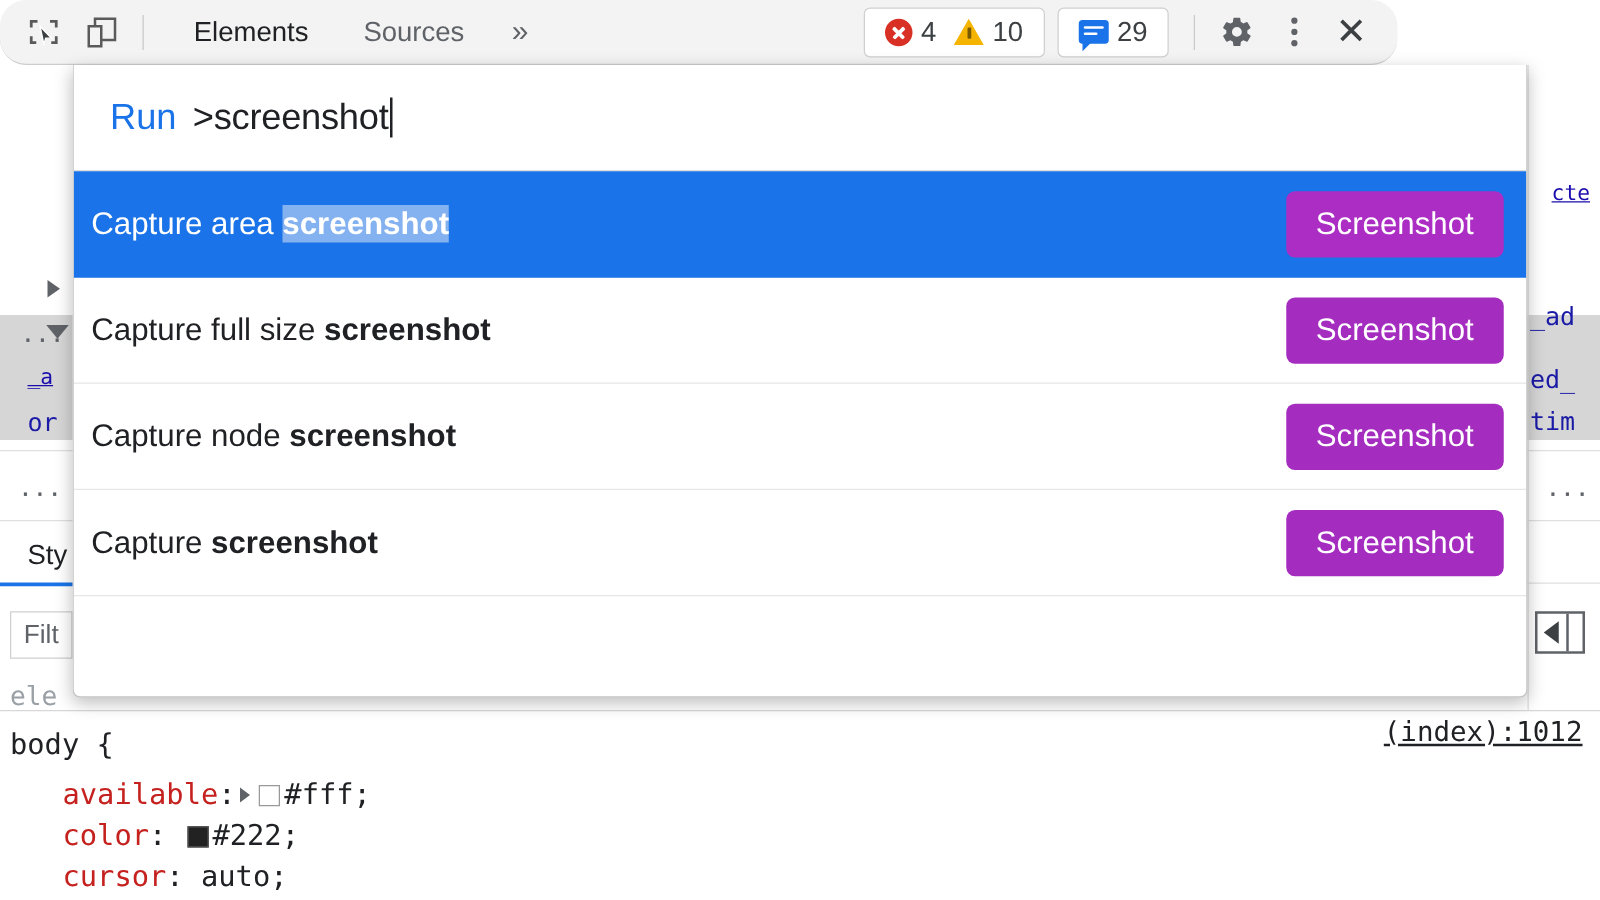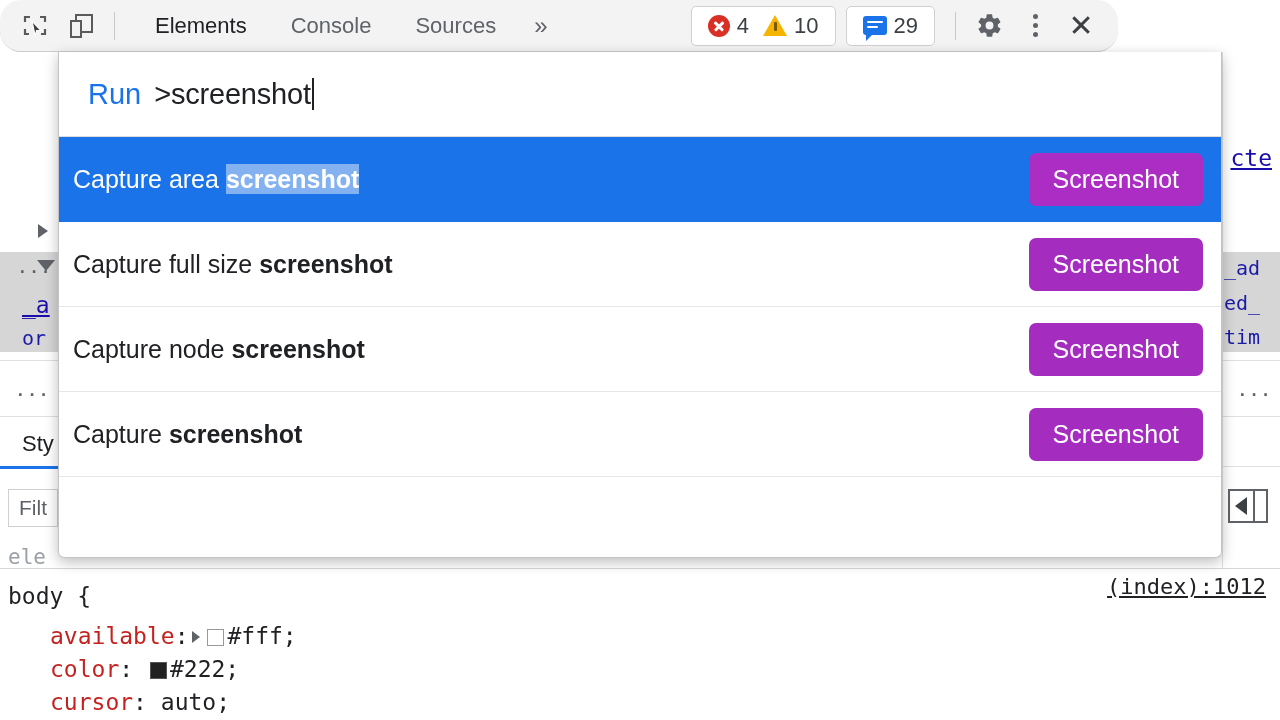--- a/index.html
+++ b/index.html
@@ -97,21 +97,21 @@
     border-top: 11px solid #5f6368; border-left: 9px solid transparent;
     border-right: 9px solid transparent;
   }
   .dots3 { position: absolute; color: #5f6368; font-size: 26px; letter-spacing: 3px; line-height: 1; }
   .sel-band { position: absolute; background: #d6d6d6; }
   .hrule { position: absolute; background: #e0e0e0; height: 1px; }
   .vrule { position: absolute; background: #e0e0e0; width: 1px; }
 
   .link-blue {
     position: absolute; color: #1a0dab; text-decoration: underline;
-    font-family: "DejaVu Sans Mono", monospace; font-size: 23px;
+    font-family: "DejaVu Sans Mono", monospace; font-size: 17px;
   }
 
   
   .styles-tab {
     position: absolute; font-size: 22px; color: #202124;
   }
   .styles-underline { position: absolute; height: 3px; background: #1a73e8; }
   .filter-box {
     position: absolute; border: 1px solid #d0d0d0; background: #fff;
     display: flex; align-items: center; padding-left: 10px;
@@ -241,21 +241,21 @@
     <div class="styles-underline" style="left:0; top:414px; width:58px;"></div>
 
     <div class="filter-box" style="left:8px; top:437px; width:50px; height:38px;">Filt</div>
 
     <div class="mono-grey" style="left:8px; top:493px;">ele</div>
     <div class="mono-dark" style="left:8px; top:528px;">}</div>
 
     <div class="link-blue" style="right:8px; top:93px;">cte</div>
 
     <div class="sel-band" style="left:1222px; top:200px; width:58px; height:100px;"></div>
-    <div class="tree-row" style="left:1224px; top:204px;">_ad</div>
+    <div class="tree-row" style="left:1224px; top:189px;">_ad</div>
     <div class="tree-row" style="left:1224px; top:239px;">ed_</div>
     <div class="tree-row" style="left:1224px; top:273px;">tim</div>
 
     <div class="hrule" style="left:1222px; top:308px; width:58px;"></div>
     <div class="dots3" style="left:1238px; top:328px;">···</div>
     <div class="hrule" style="left:1222px; top:364px; width:58px;"></div>
     <div class="hrule" style="left:1222px; top:414px; width:58px;"></div>
 
     <div class="sidebar-toggle" style="left:1228px; top:437px;">
       <div class="t"></div>
@@ -298,21 +298,20 @@
     <div class="tb-icon-btn">
       <svg width="28" height="28" viewBox="0 0 28 28">
         <rect x="9" y="3" width="16" height="17" fill="none" stroke="#5a5a5a" stroke-width="2"></rect>
         <rect x="4" y="9" width="10" height="16" fill="#f3f3f3" stroke="#5a5a5a" stroke-width="2"></rect>
       </svg>
     </div>
     <div class="tb-sep"></div>
 
     <div class="tb-tabs">
       <div class="tb-tab active">Elements</div>
-      <div class="tb-tab">Console</div>
       <div class="tb-tab">Sources</div>
       <div class="tb-more">»</div>
     </div>
 
     <div class="tb-spacer"></div>
 
     <div class="badge-group">
       <div class="badge-item">
         <span class="err-ico"></span>
         <span class="badge-num">4</span>

